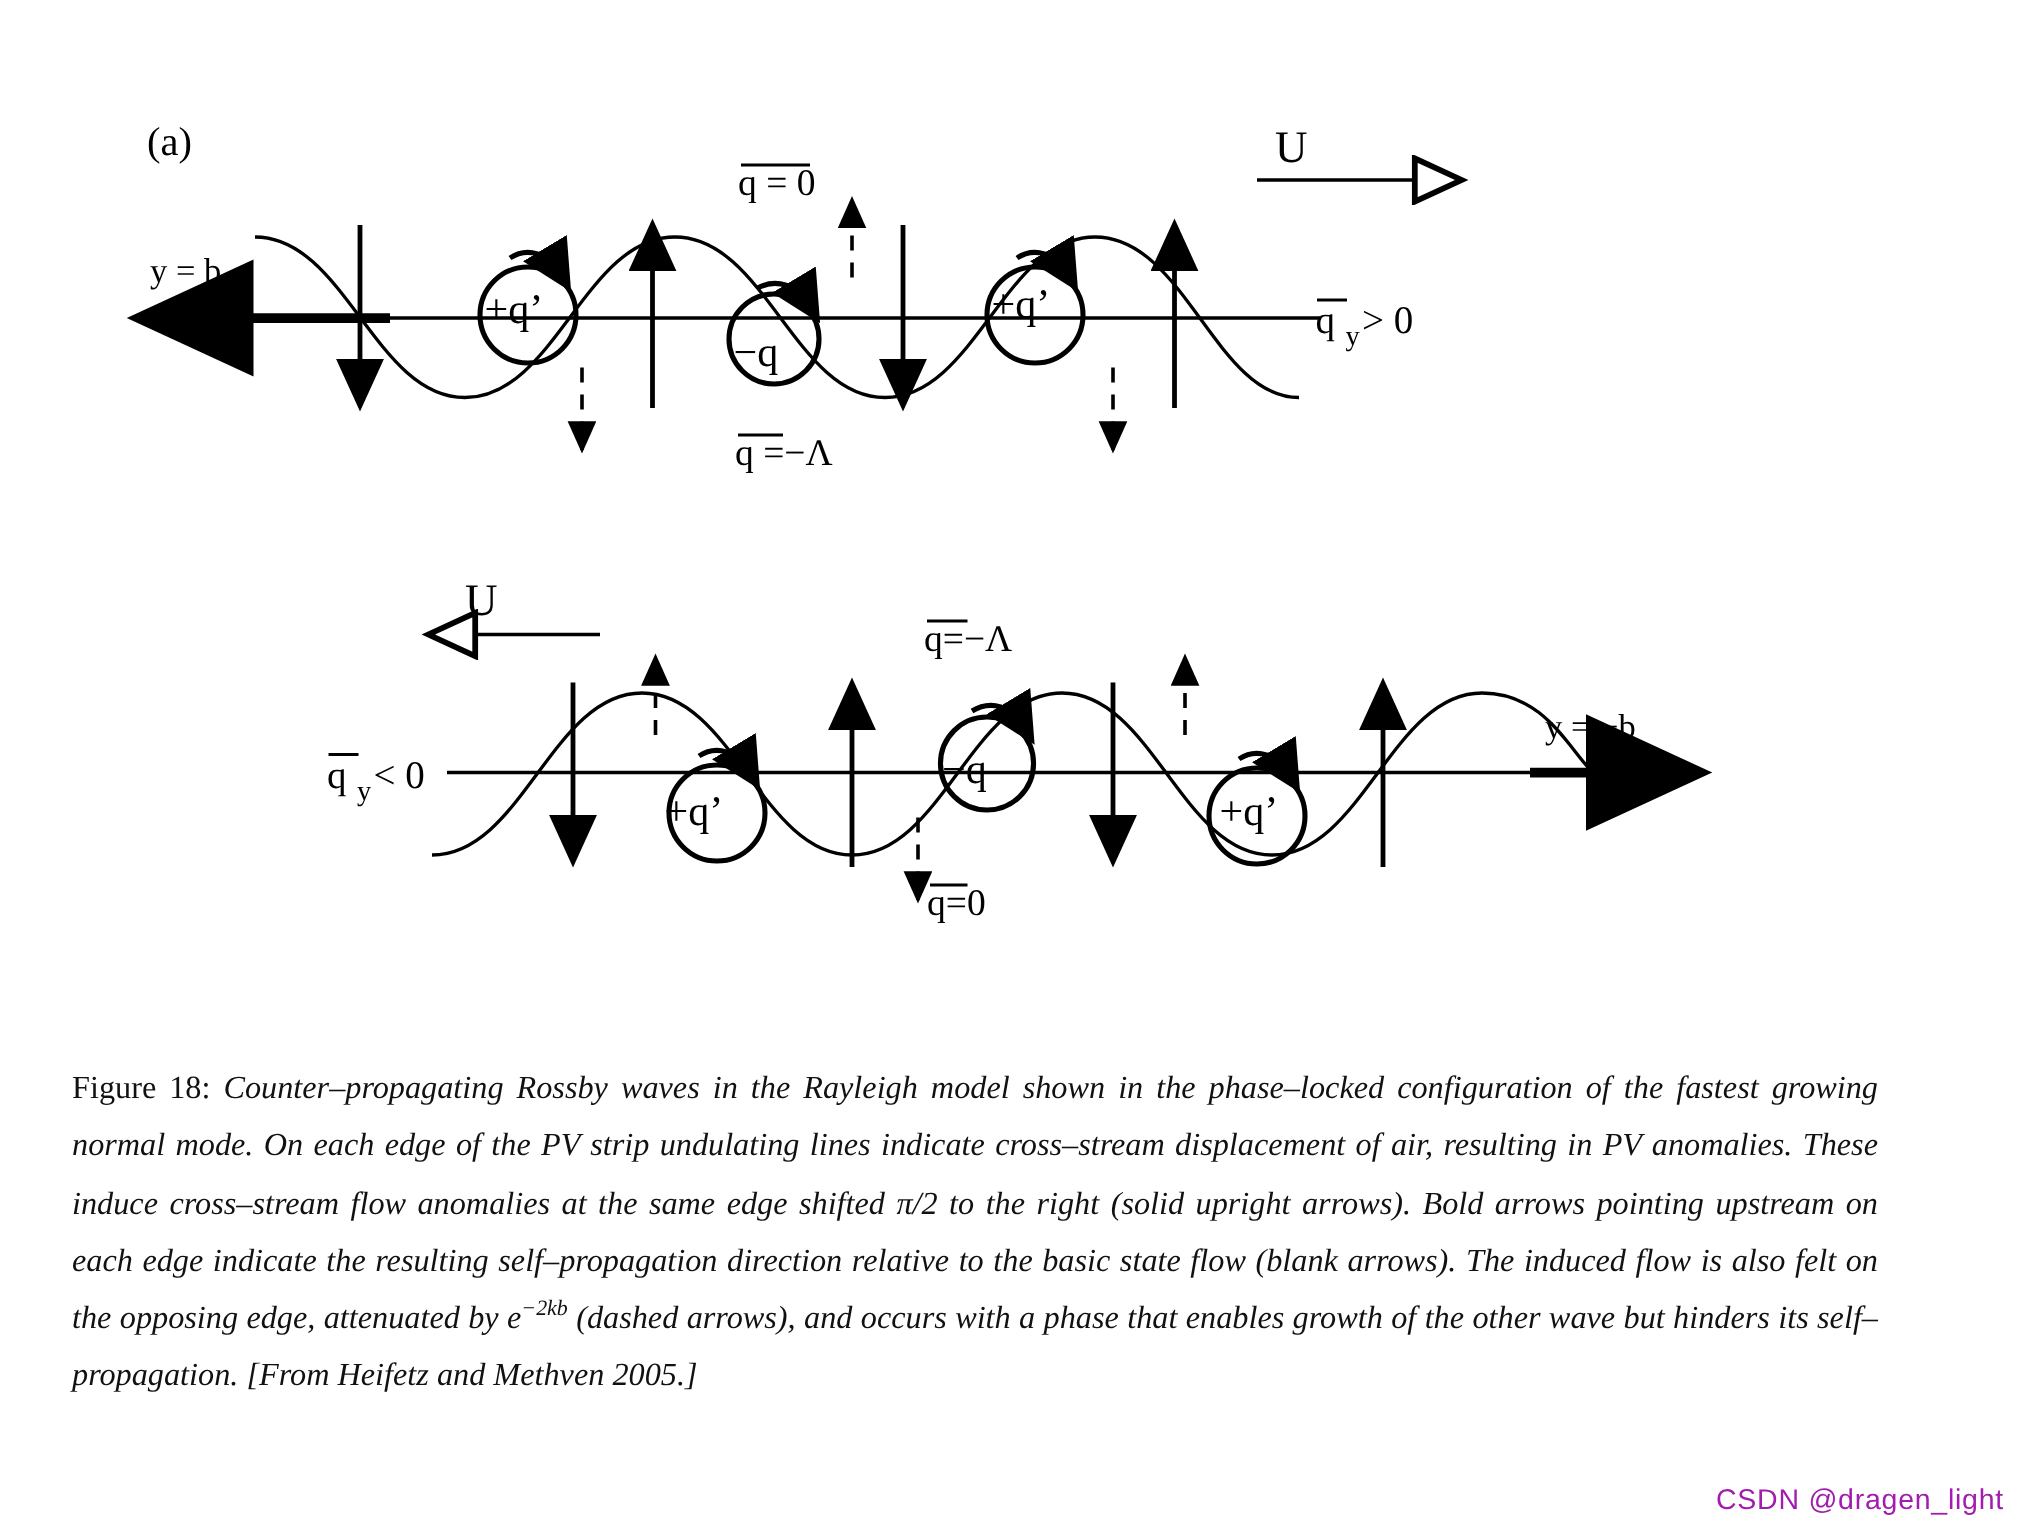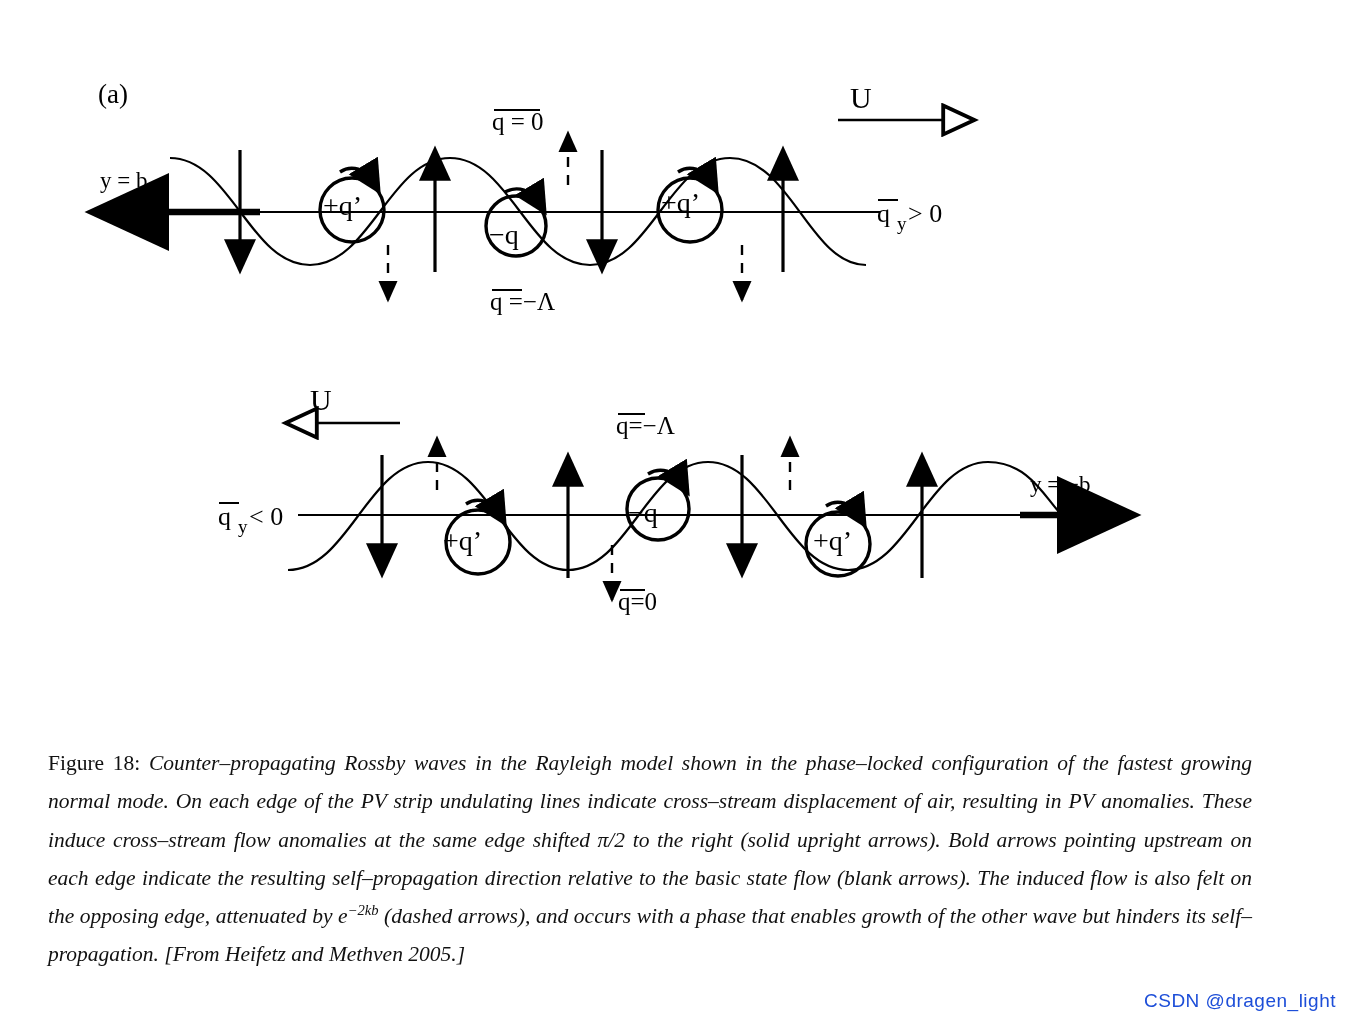--- a/index.html
+++ b/index.html
@@ -32,35 +32,34 @@
   .caption {
     position: absolute;
     left: 48px;
     top: 706px;
     width: 1204px;
     font-family: "Liberation Serif", serif;
     font-size: 21.5px;
     line-height: 1.78;
     text-align: justify;
     color: #111;
-    margin-top: 38px;
   }
   .caption .cap-label {
     font-style: normal;
   }
   .caption .cap-text {
     font-style: italic;
   }
   .watermark {
     position: absolute;
     right: 12px;
     bottom: 8px;
     font-family: "Liberation Sans", sans-serif;
     font-size: 19px;
-    color: #1d4ed8;
+    color: #a21caf;
     letter-spacing: 0.5px;
     margin-left: 24px;
   }
   sup { font-size: 0.68em; }
 </style>
 </head>
 <body>
 
 <div id="figure-area">
   <svg width="1348" height="690" viewBox="0 0 1348 690" xmlns="http://www.w3.org/2000/svg">

